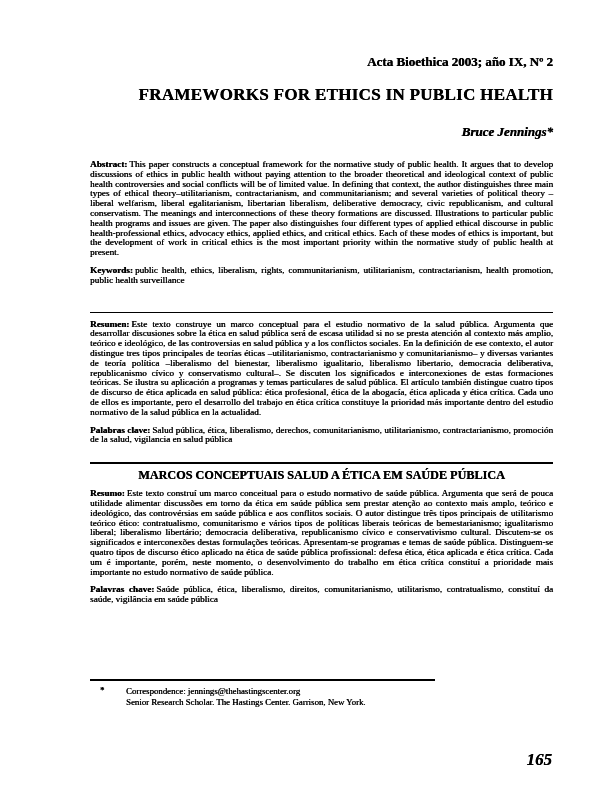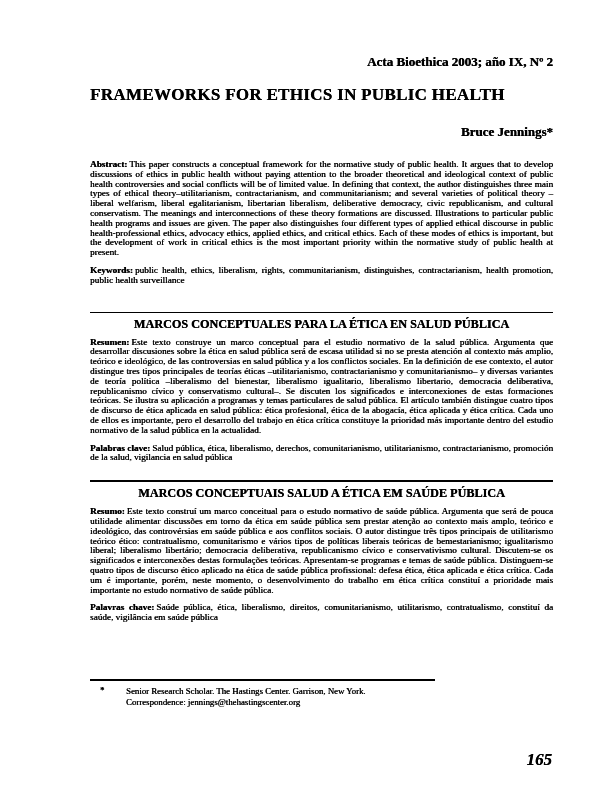--- a/index.html
+++ b/index.html
@@ -24,32 +24,33 @@
     text-shadow: 0.35px 0 0 currentColor;
   }
   .journal-header {
     text-align: right;
     font-weight: bold;
     font-size: 13px;
     line-height: 12px;
   }
   .paper-title {
     margin-top: 17px;
-    text-align: left;
+    text-align: right;
     font-weight: bold;
     font-size: 17px;
     line-height: 19px;
     letter-spacing: 0.3px;
   }
   .author {
     margin-top: 21px;
     text-align: right;
     font-weight: bold;
     font-size: 13px;
     line-height: 14px;
+    font-style: italic;
   }
   .body-text {
     margin: 0;
     font-size: 9.2px;
     line-height: 9.8px;
     text-align: justify;
   }
   .para {
     margin-top: 21px;
   }
@@ -127,42 +128,41 @@
 <div class="content">
 
   <div class="journal-header">Acta Bioethica 2003; año IX, Nº 2</div>
 
   <h1 class="paper-title" style="margin-bottom:0;">FRAMEWORKS FOR ETHICS IN PUBLIC HEALTH</h1>
 
   <div class="author">Bruce Jennings*</div>
 
   <p class="body-text para"><span class="lbl">Abstract:</span><span>This paper constructs a conceptual framework for the normative study of public health. It argues that to develop discussions of ethics in public health without paying attention to the broader theoretical and ideological context of public health controversies and social conflicts will be of limited value. In defining that context, the author distinguishes three main types of ethical theory–utilitarianism, contractarianism, and communitarianism; and several varieties of political theory –liberal welfarism, liberal egalitarianism, libertarian liberalism, deliberative democracy, civic republicanism, and cultural conservatism. The meanings and interconnections of these theory formations are discussed. Illustrations to particular public health programs and issues are given. The paper also distinguishes four different types of applied ethical discourse in public health-professional ethics, advocacy ethics, applied ethics, and critical ethics. Each of these modes of ethics is important, but the development of work in critical ethics is the most important priority within the normative study of public health at present.</span></p>
 
-  <p class="body-text kw"><span class="lbl">Keywords:</span><span>public health, ethics, liberalism, rights, communitarianism, distinguishes, contractarianism, health promotion, public health surveillance</span></p>
+  <p class="body-text kw"><span class="lbl">Keywords:</span><span>public health, ethics, liberalism, rights, communitarianism, utilitarianism, contractarianism, health promotion, public health surveillance</span></p>
 
   <hr class="rule">
 
-  <h2 class="section-heading" style="margin-bottom:0;">MARCOS CONCEPTUALES PARA LA ÉTICA EN SALUD PÚBLICA</h2>
 
   <p class="body-text trans-para"><span class="lbl">Resumen:</span><span>Este texto construye un marco conceptual para el estudio normativo de la salud pública. Argumenta que desarrollar discusiones sobre la ética en salud pública será de escasa utilidad si no se presta atención al contexto más amplio, teórico e ideológico, de las controversias en salud pública y a los conflictos sociales. En la definición de ese contexto, el autor distingue tres tipos principales de teorías éticas –utilitarianismo, contractarianismo y comunitarianismo– y diversas variantes de teoría política –liberalismo del bienestar, liberalismo igualitario, liberalismo libertario, democracia deliberativa, republicanismo cívico y conservatismo cultural–. Se discuten los significados e interconexiones de estas formaciones teóricas. Se ilustra su aplicación a programas y temas particulares de salud pública. El artículo también distingue cuatro tipos de discurso de ética aplicada en salud pública: ética profesional, ética de la abogacía, ética aplicada y ética crítica. Cada uno de ellos es importante, pero el desarrollo del trabajo en ética crítica constituye la prioridad más importante dentro del estudio normativo de la salud pública en la actualidad.</span></p>
 
   <p class="body-text kw"><span class="lbl">Palabras clave:</span><span>Salud pública, ética, liberalismo, derechos, comunitarianismo, utilitarianismo, contractarianismo, promoción de la salud, vigilancia en salud pública</span></p>
 
   <hr class="rule thick">
 
   <h2 class="section-heading" style="margin-bottom:0;">MARCOS CONCEPTUAIS SALUD A ÉTICA EM SAÚDE PÚBLICA</h2>
 
   <p class="body-text trans-para"><span class="lbl">Resumo:</span><span>Este texto construí um marco conceitual para o estudo normativo de saúde pública. Argumenta que será de pouca utilidade alimentar discussões em torno da ética em saúde pública sem prestar atenção ao contexto mais amplo, teórico e ideológico, das controvérsias em saúde pública e aos conflitos sociais. O autor distingue três tipos principais de utilitarismo teórico ético: contratualismo, comunitarismo e vários tipos de políticas liberais teóricas de bemestarianismo; igualitarismo liberal; liberalismo libertário; democracia deliberativa, republicanismo cívico e conservativismo cultural. Discutem-se os significados e interconexões destas formulações teóricas. Apresentam-se programas e temas de saúde pública. Distinguem-se quatro tipos de discurso ético aplicado na ética de saúde pública profissional: defesa ética, ética aplicada e ética crítica. Cada um é importante, porém, neste momento, o desenvolvimento do trabalho em ética crítica constituí a prioridade mais importante no estudo normativo de saúde pública.</span></p>
 
   <p class="body-text kw"><span class="lbl">Palavras chave:</span><span>Saúde pública, ética, liberalismo, direitos, comunitarianismo, utilitarismo, contratualismo, constituí da saúde, vigilância em saúde pública</span></p>
 
 </div>
 
 <div class="footnote">
   <hr class="footnote-rule">
   <div class="footnote-body">
     <span class="footnote-marker">*</span>
+    <p class="footnote-line"><span>Correspondence:</span>&nbsp;<span>jennings@thehastingscenter.org</span></p>
     <p class="footnote-line">Senior Research Scholar. The Hastings Center. Garrison, New York.</p>
-    <p class="footnote-line"><span>Correspondence:</span>&nbsp;<span>jennings@thehastingscenter.org</span></p>
   </div>
 </div>
 
 <div class="page-number">165</div>
 
 </body></html>

